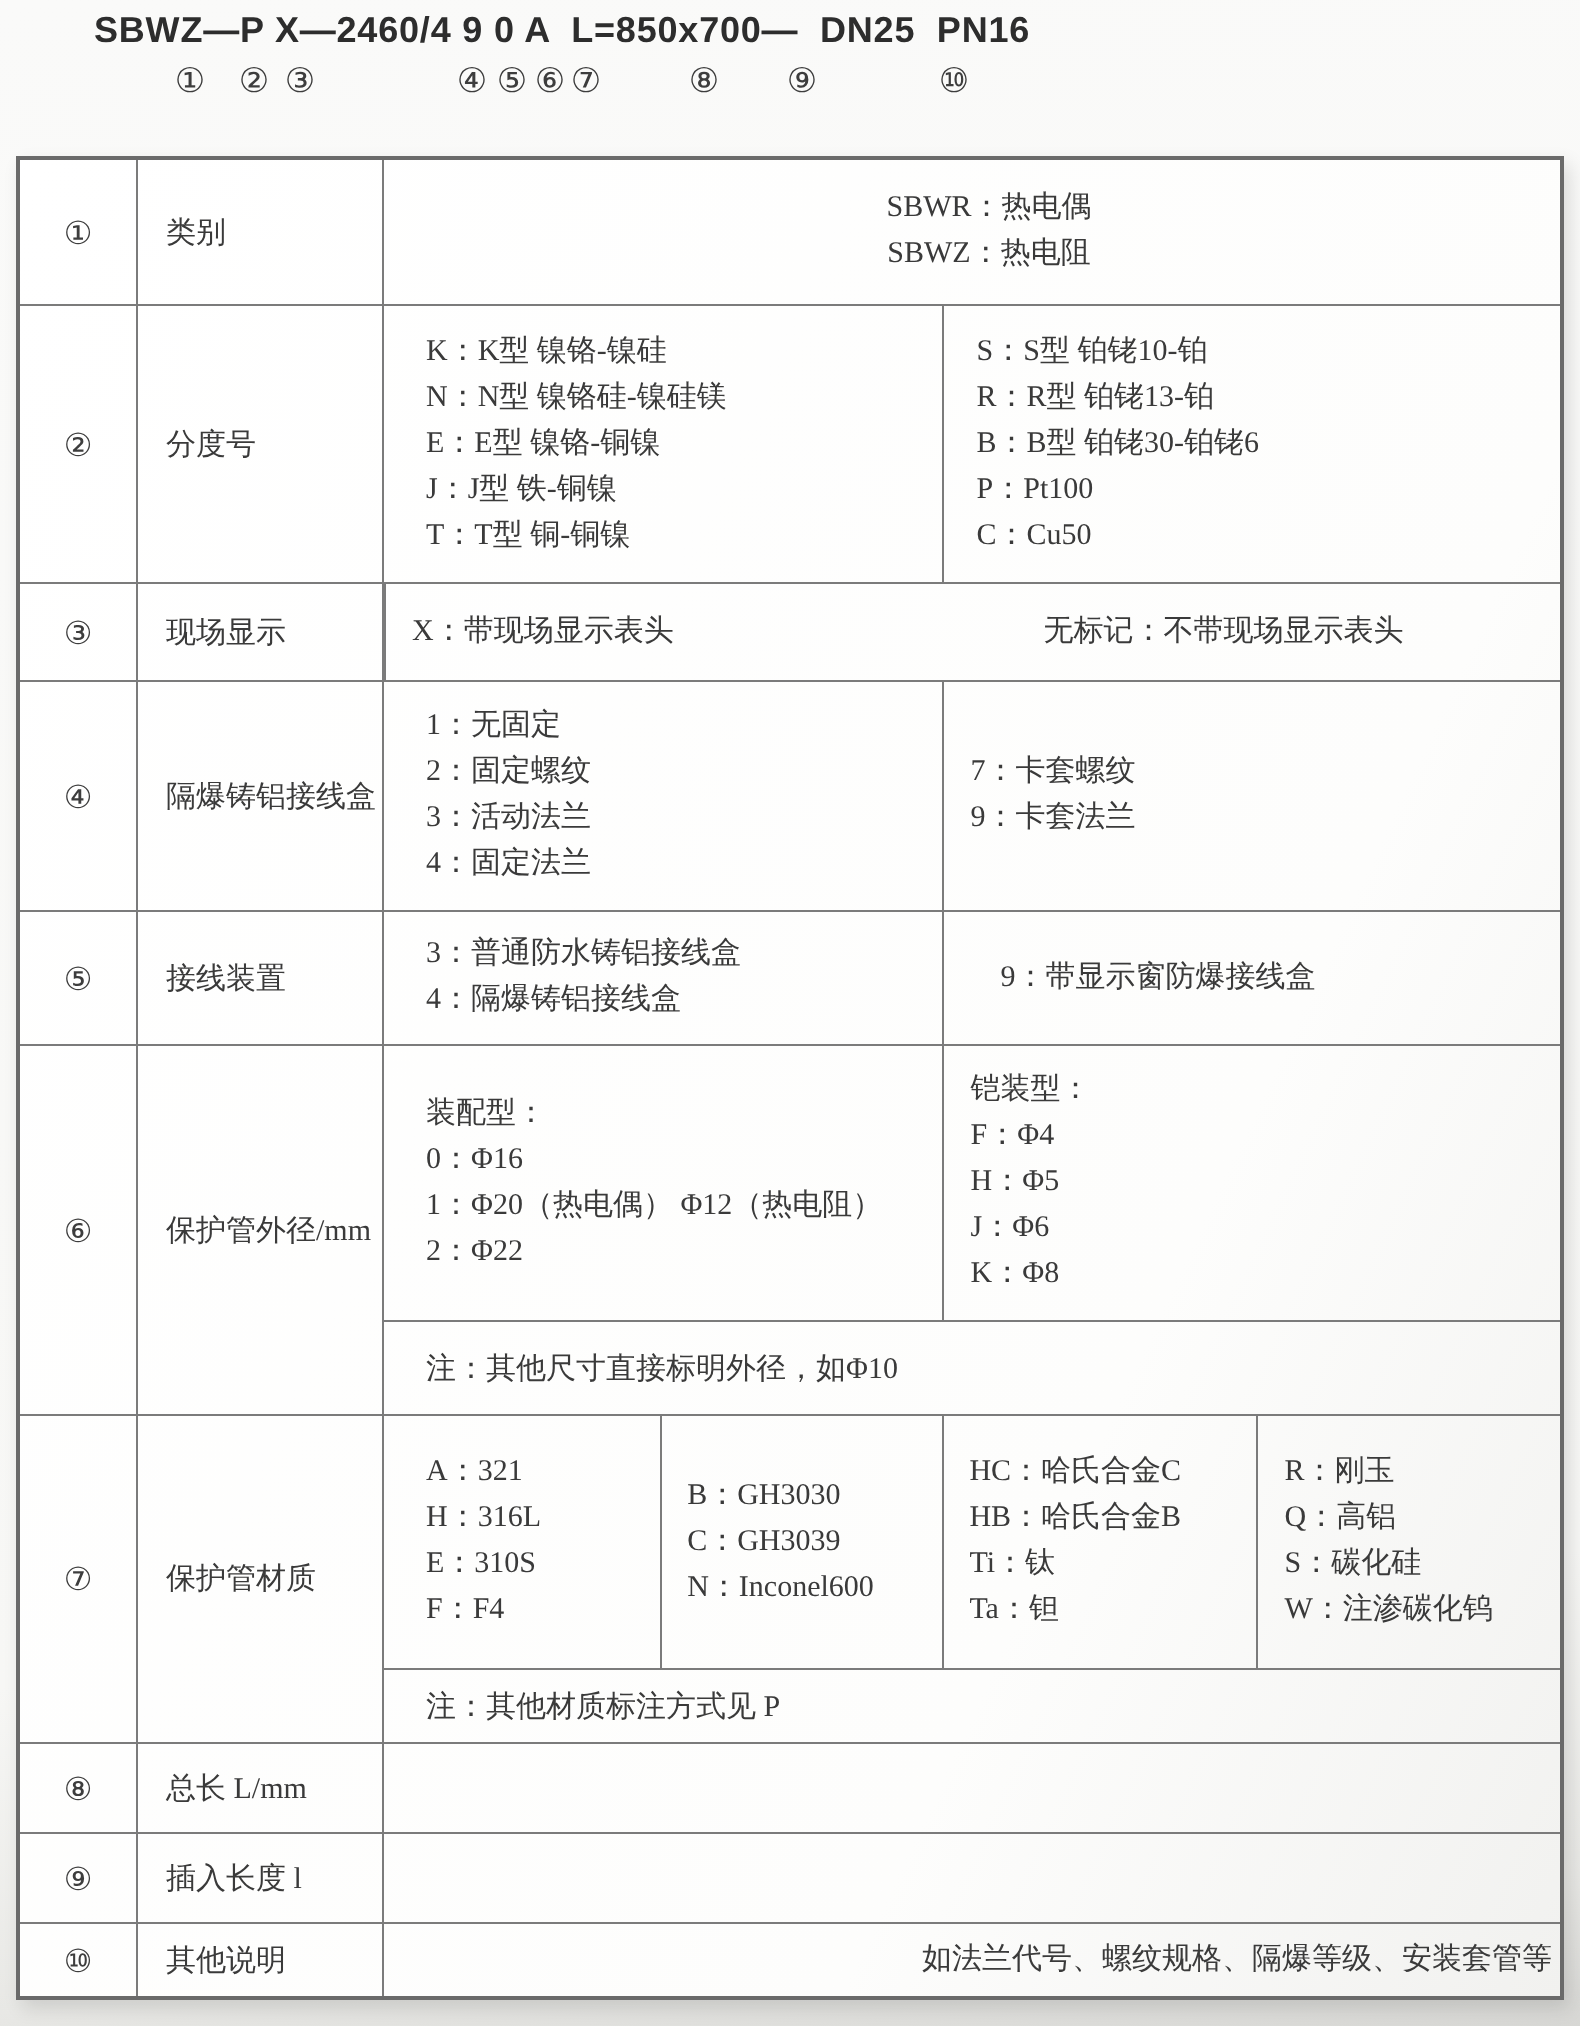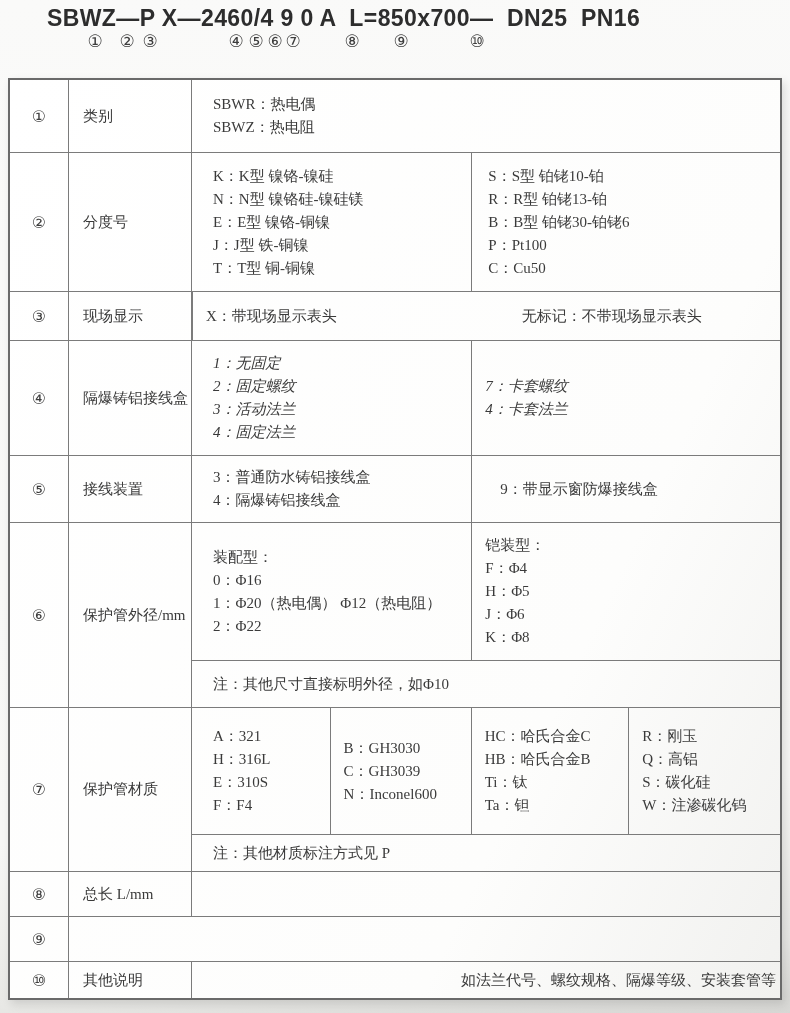--- a/index.html
+++ b/index.html
@@ -14,21 +14,21 @@
     height: 1013px;
     overflow: hidden;
     background: linear-gradient(175deg, #fafaf9 0%, #f7f7f5 78%, #e8e8e5 93%, #d7d7d4 100%);
   }
   .title {
     position: absolute;
     left: 47px;
     top: 5px;
     font-family: "Liberation Sans", "DejaVu Sans", sans-serif;
     font-weight: bold;
-    font-size: 23px;
+    font-size: 18px;
     letter-spacing: 0.4px;
     color: #2d2d2d;
     white-space: pre;
   }
   .markers {
     position: absolute;
     left: 0;
     top: 31px;
     width: 100%;
     height: 24px;
@@ -112,21 +112,21 @@
       <span class="marker" style="left: 352px;">⑧</span>
       <span class="marker" style="left: 401px;">⑨</span>
       <span class="marker" style="left: 477px;">⑩</span>
     </div>
   <div class="spec-table">
       <div class="t-row">
         <div class="c-num">①</div>
         <div class="c-label">类别</div>
         <div class="c-content">
           <div class="c-main" style="height: 72px;">
-            <div class="v-cell" style="width: 100%;">
+            <div class="v-cell" style="width: 100%; align-items: center;">
               <div class="v-line">SBWR：热电偶</div>
               <div class="v-line">SBWZ：热电阻</div>
             </div>
           </div>
         </div>
       </div>
       <div class="t-row">
         <div class="c-num">②</div>
         <div class="c-label">分度号</div>
         <div class="c-content">
@@ -159,30 +159,30 @@
             <div class="v-cell" style="width: 47.5%;">
               <div class="v-line">无标记：不带现场显示表头</div>
             </div>
           </div>
         </div>
       </div>
       <div class="t-row">
         <div class="c-num">④</div>
         <div class="c-label">隔爆铸铝接线盒</div>
         <div class="c-content">
-          <div class="c-main" style="height: 114px; font-style: italic;">
+          <div class="c-main" style="height: 114px;">
             <div class="v-cell" style="width: 47.5%;">
               <div class="v-line">1：无固定</div>
               <div class="v-line">2：固定螺纹</div>
               <div class="v-line">3：活动法兰</div>
               <div class="v-line">4：固定法兰</div>
             </div>
             <div class="v-cell v-sib" style="width: 52.5%;">
               <div class="v-line">7：卡套螺纹</div>
-              <div class="v-line">4：卡套法兰</div>
+              <div class="v-line">9：卡套法兰</div>
             </div>
           </div>
         </div>
       </div>
       <div class="t-row">
         <div class="c-num">⑤</div>
         <div class="c-label">接线装置</div>
         <div class="c-content">
           <div class="c-main" style="height: 66px;">
             <div class="v-cell" style="width: 47.5%;">
@@ -253,20 +253,21 @@
         <div class="c-num">⑧</div>
         <div class="c-label">总长 L/mm</div>
         <div class="c-content">
           <div class="c-main" style="height: 44px;">
             <div class="v-cell" style="width: 100%;"></div>
           </div>
         </div>
       </div>
       <div class="t-row">
         <div class="c-num">⑨</div>
+        <div class="c-label">插入长度 l</div>
         <div class="c-content">
           <div class="c-main" style="height: 44px;">
             <div class="v-cell" style="width: 100%;"></div>
           </div>
         </div>
       </div>
       <div class="t-row">
         <div class="c-num">⑩</div>
         <div class="c-label">其他说明</div>
         <div class="c-content">

